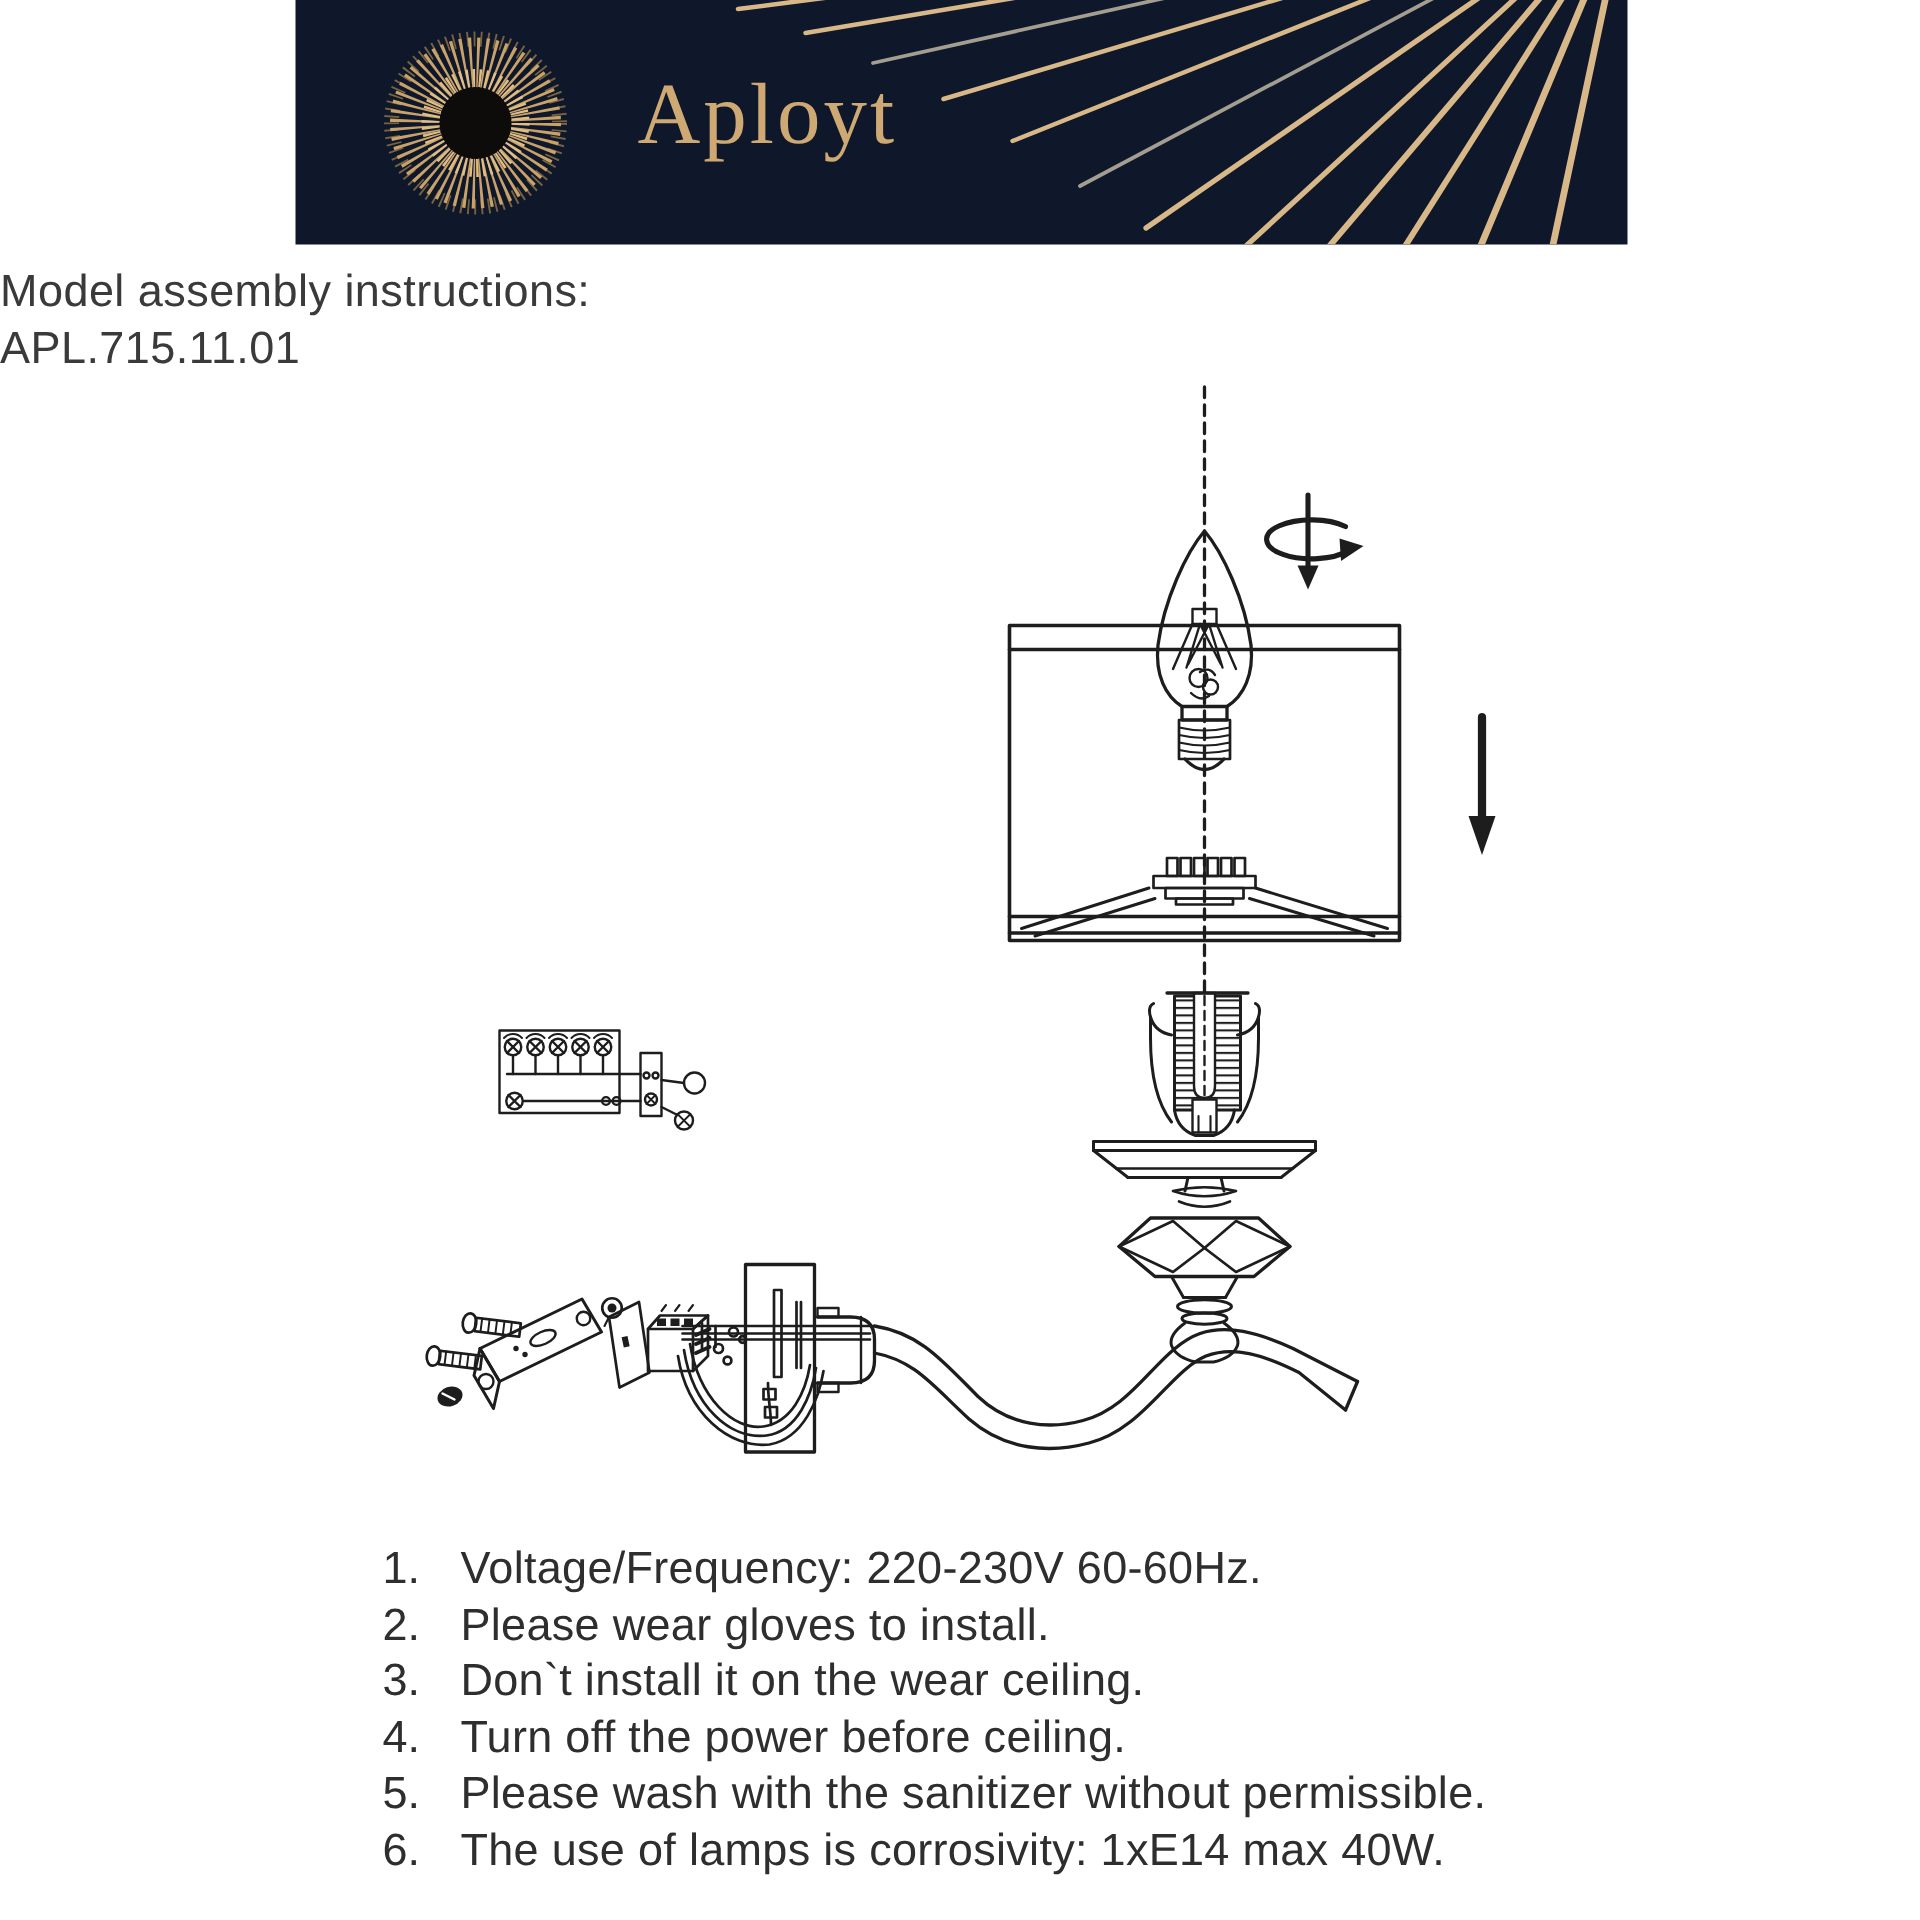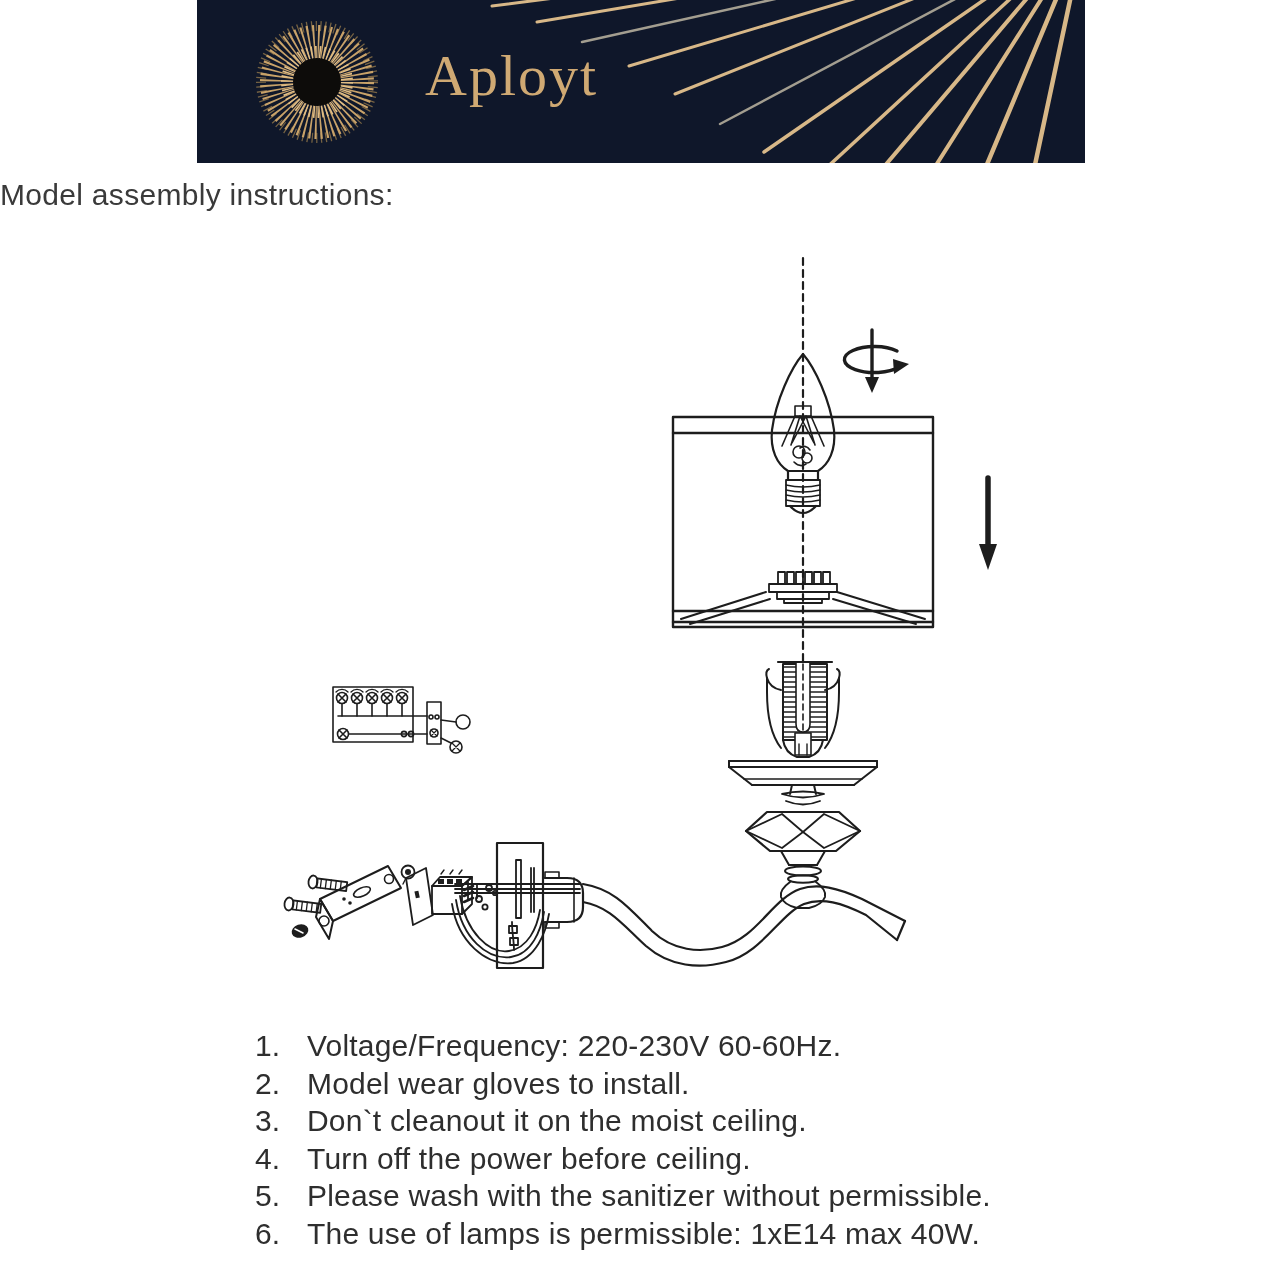--- a/index.html
+++ b/index.html
@@ -59,20 +59,21 @@
       <line x1="943" y1="-70" x2="718" y2="195" stroke="#d8b888" stroke-width="4"></line>
       <line x1="943" y1="-70" x2="772" y2="200" stroke="#d8b888" stroke-width="4"></line>
       <line x1="943" y1="-70" x2="828" y2="205" stroke="#d8b888" stroke-width="4.5"></line>
       <line x1="943" y1="-70" x2="884" y2="207" stroke="#d8b888" stroke-width="4.5"></line>
     </g>
   </svg>
 </div>
 
 <div class="title-block">
   <div class="title-line">Model assembly instructions:</div>
+  <div class="title-line">APL.715.11.01</div>
 </div>
 
 <svg class="diagram-svg" width="1280" height="1280" viewBox="0 0 1280 1280" fill="none" stroke="#1d1d1d" stroke-width="2" stroke-linecap="round" stroke-linejoin="round">
 
   <defs>
     <pattern id="thr" width="6" height="5" patternUnits="userSpaceOnUse">
       <path d="M0,2 H6" stroke="#1d1d1d" stroke-width="1.4"></path>
     </pattern>
   </defs>
 
@@ -283,31 +284,31 @@
   </g>
 </svg>
 
 <div class="instructions">
   <div class="instr-row">
     <span class="instr-num">1.</span>
     <span class="instr-text">Voltage/Frequency: 220-230V 60-60Hz.</span>
   </div>
   <div class="instr-row">
     <span class="instr-num">2.</span>
-    <span class="instr-text">Model wear gloves to install.</span>
+    <span class="instr-text">Please wear gloves to install.</span>
   </div>
   <div class="instr-row">
     <span class="instr-num">3.</span>
-    <span class="instr-text">Don`t cleanout it on the moist ceiling.</span>
+    <span class="instr-text">Don`t install it on the wear ceiling.</span>
   </div>
   <div class="instr-row">
     <span class="instr-num">4.</span>
     <span class="instr-text">Turn off the power before ceiling.</span>
   </div>
   <div class="instr-row">
     <span class="instr-num">5.</span>
     <span class="instr-text">Please wash with the sanitizer without permissible.</span>
   </div>
   <div class="instr-row">
     <span class="instr-num">6.</span>
-    <span class="instr-text">The use of lamps is permissible: 1xE14 max 40W.</span>
+    <span class="instr-text">The use of lamps is corrosivity: 1xE14 max 40W.</span>
   </div>
 </div>
 
 </body></html>

